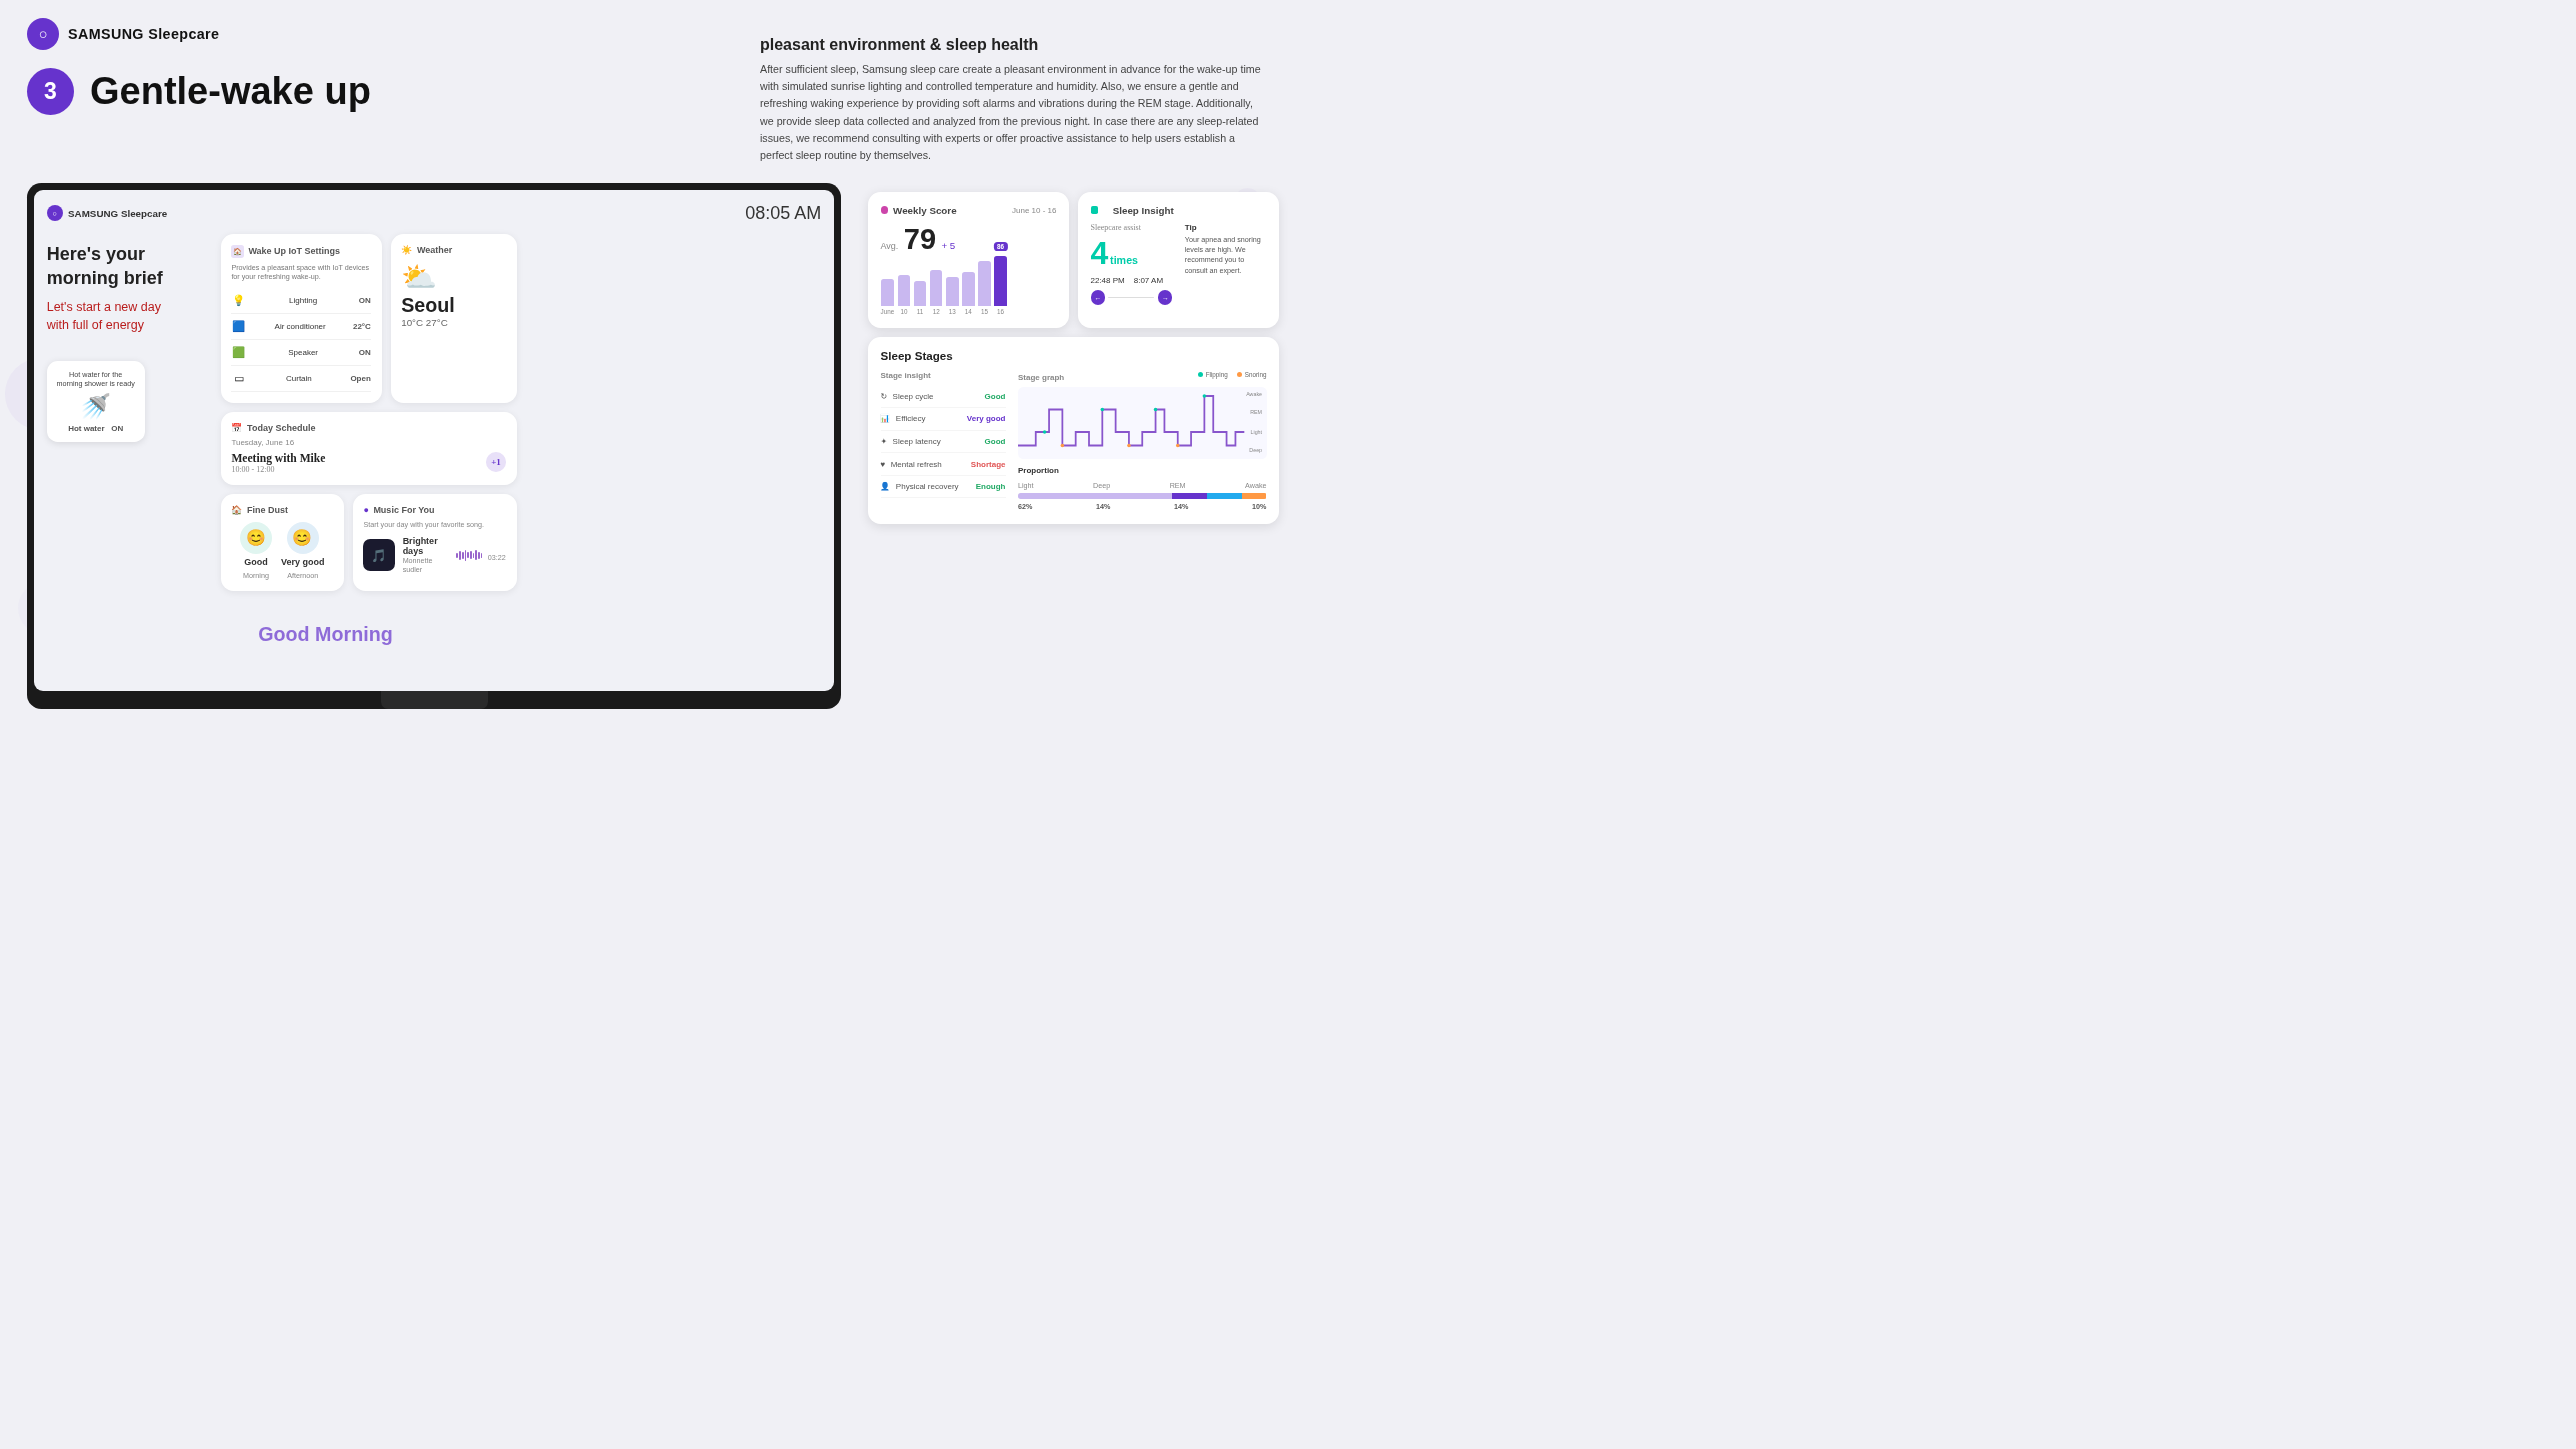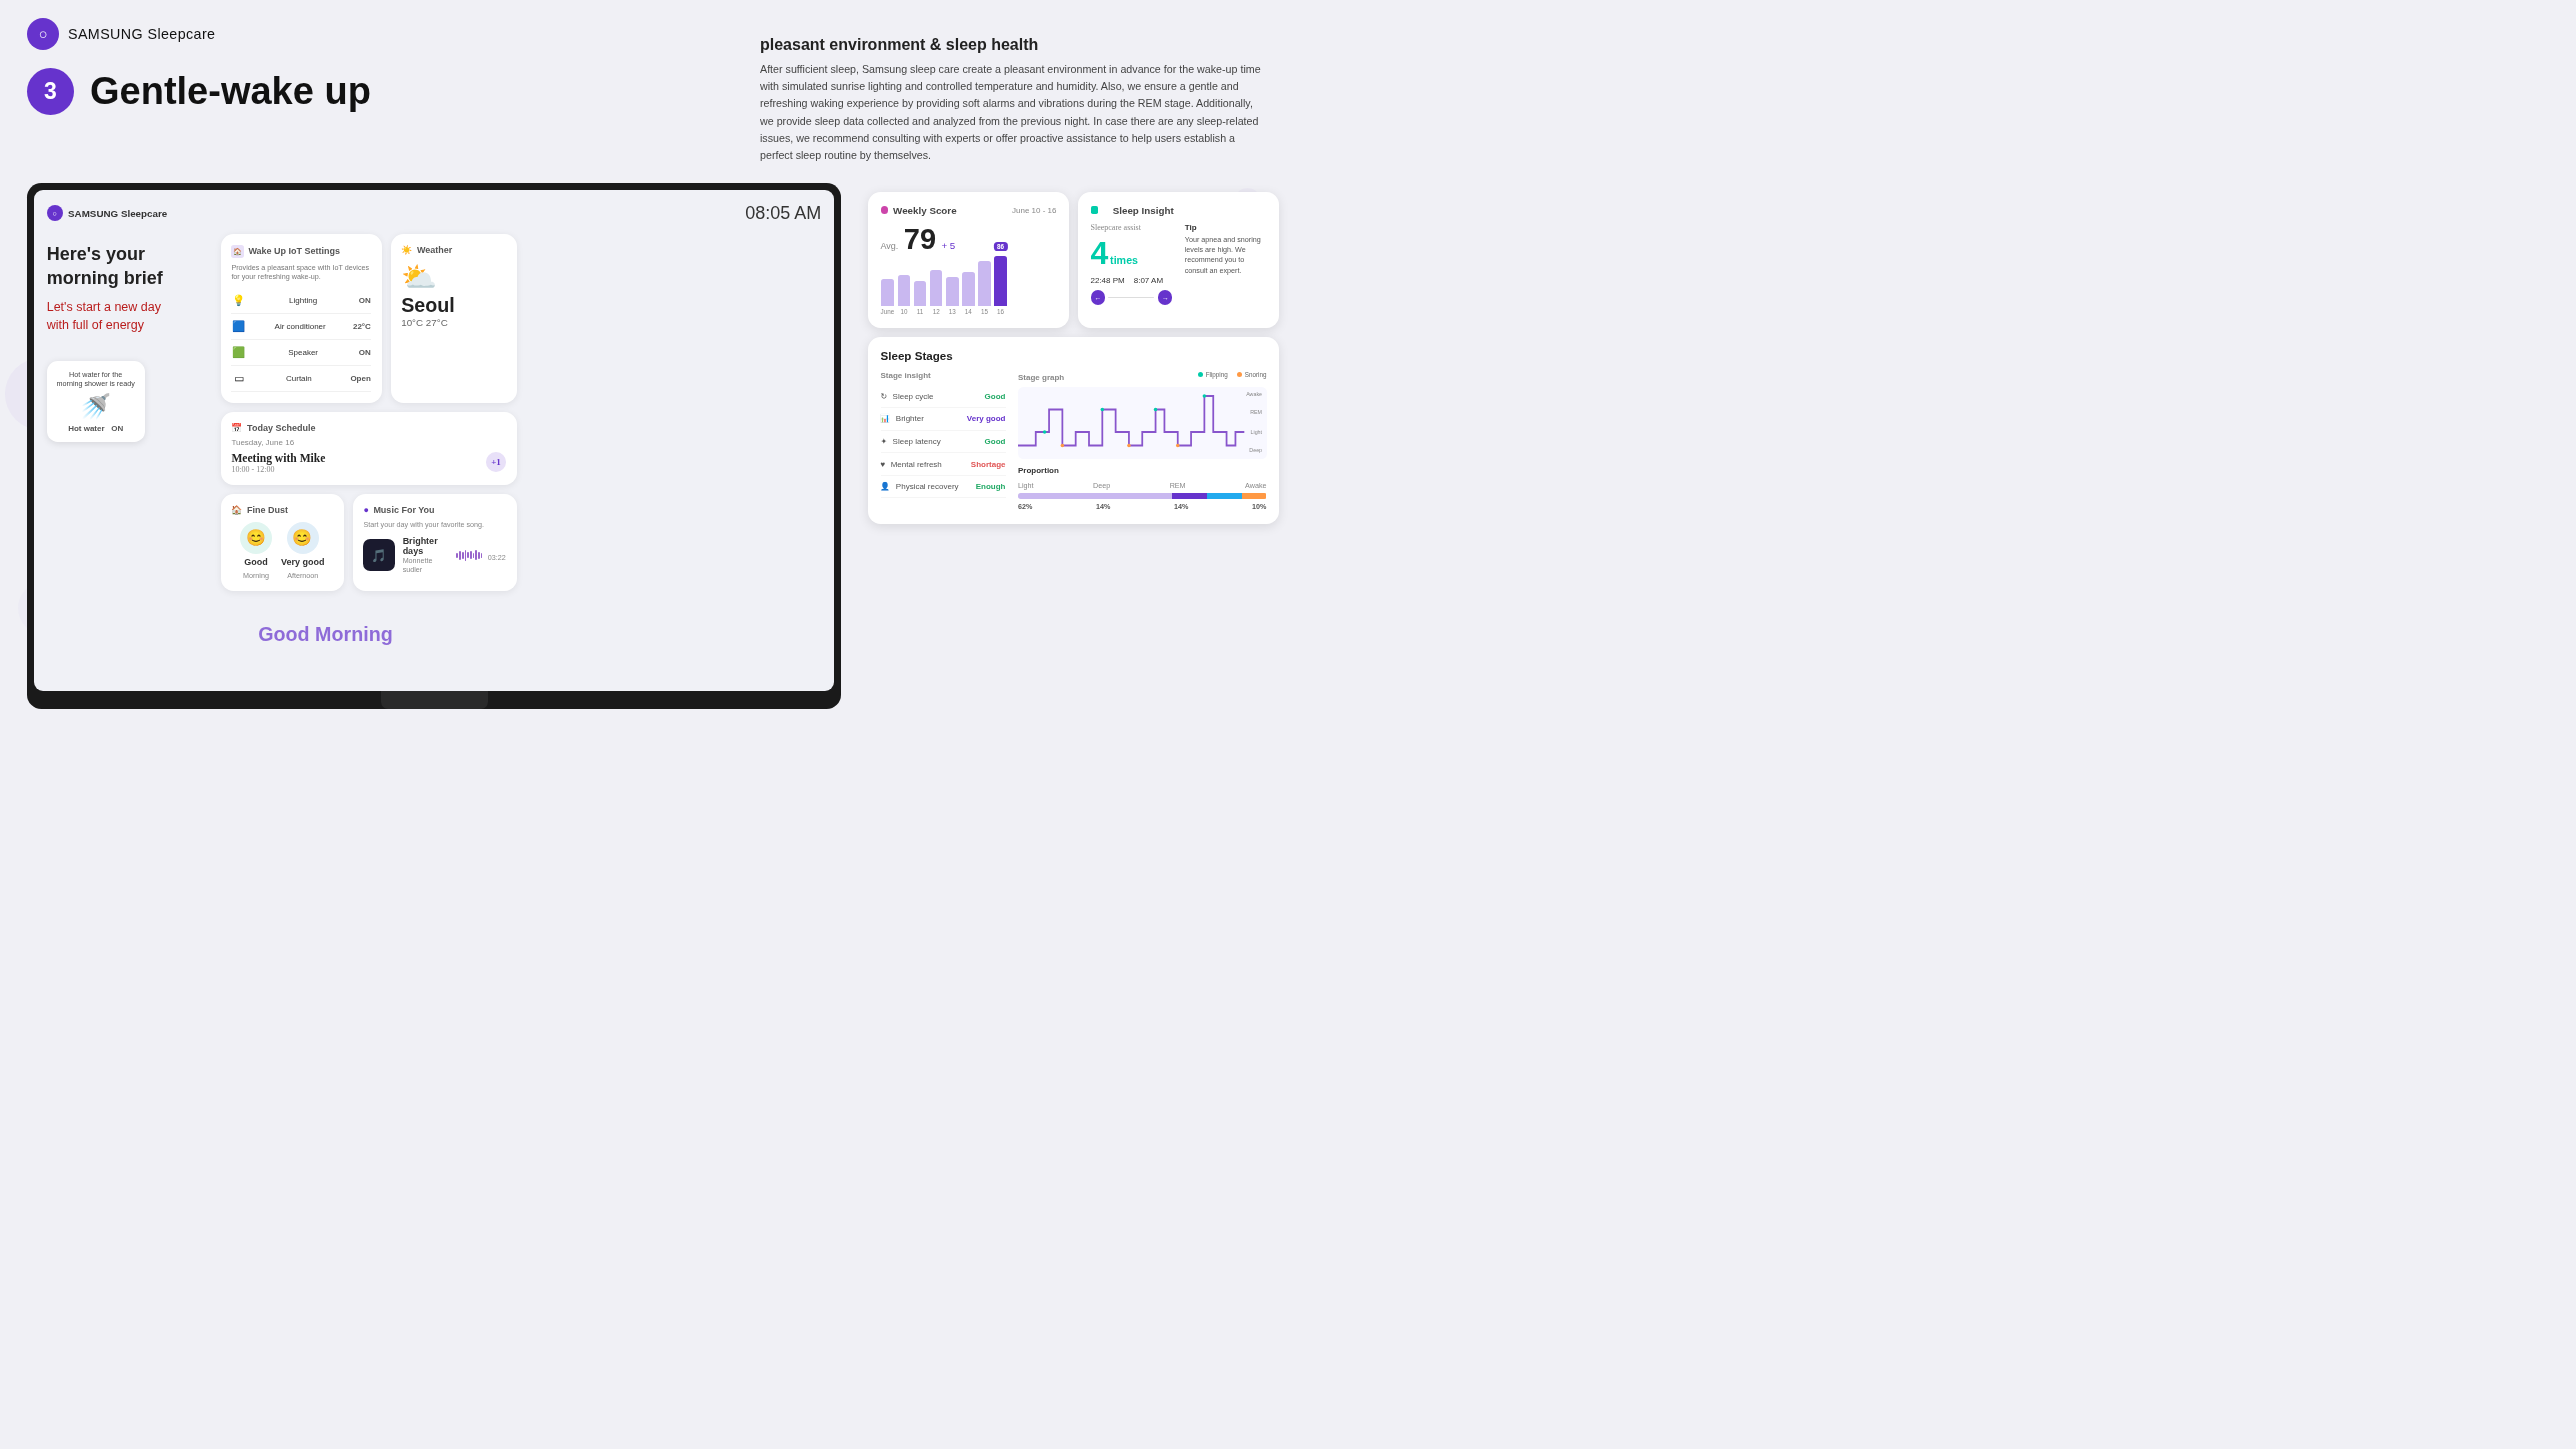--- a/index.html
+++ b/index.html
@@ -28,21 +28,21 @@
       width: 32px; height: 32px;
       background: #6633cc;
       border-radius: 50%;
       display: flex; align-items: center; justify-content: center;
       color: white; font-size: 14.3px; font-weight: bold;
     }
     .logo-text {
       font-size: 14.3px; font-weight: 700; letter-spacing: 0.4px;
       color: #111;
     }
-    .logo-text span { font-weight: 400; }
+    .logo-text span { font-weight: 700; }
 
     .step-section {
       padding: 9px 27px 0 27px;
       display: flex;
       align-items: center;
       gap: 16px;
     }
     .step-circle {
       width: 47px; height: 47px;
       background: #6633cc;
@@ -655,21 +655,21 @@
             <div class="stage-row">
       <div class="stage-name-row">
         <span>↻</span>
         <span>Sleep cycle</span>
       </div>
       <div class="stage-value good">Good</div>
     </div>
             <div class="stage-row">
       <div class="stage-name-row">
         <span>📊</span>
-        <span>Brighter</span>
+        <span>Efficiecy</span>
       </div>
       <div class="stage-value very-good">Very good</div>
     </div>
             <div class="stage-row">
       <div class="stage-name-row">
         <span>✦</span>
         <span>Sleep latency</span>
       </div>
       <div class="stage-value good">Good</div>
     </div>

